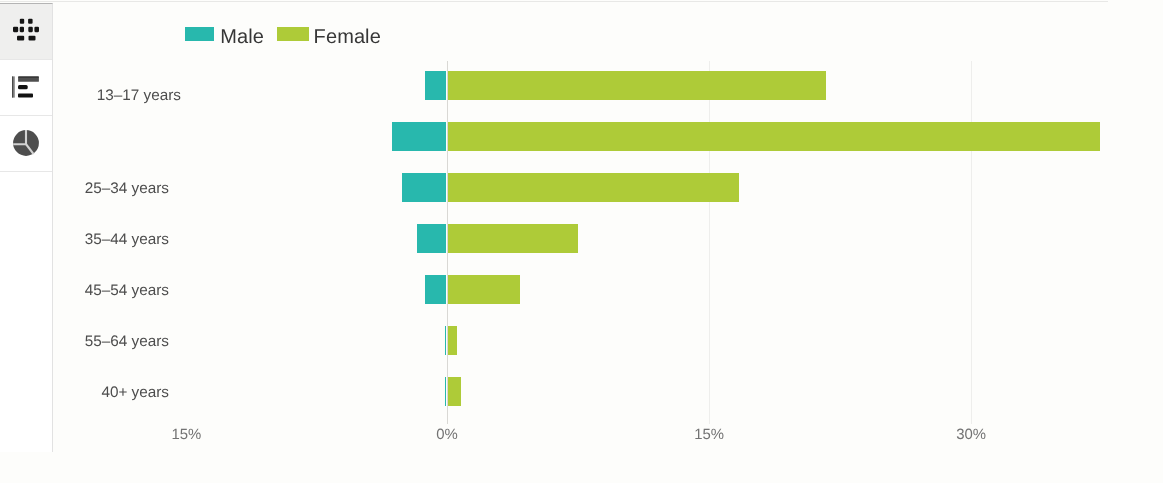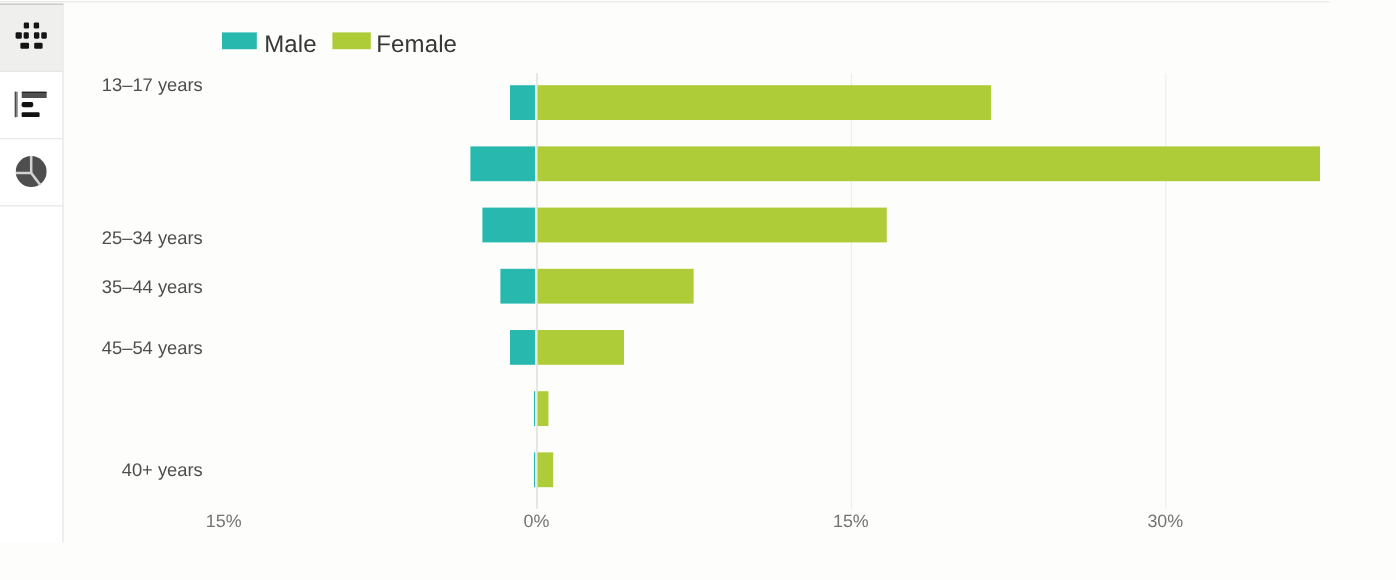--- a/index.html
+++ b/index.html
@@ -82,39 +82,40 @@
   </div>
 
   <div id="plot">
 
     <div class="grid zero" style="left:447px"></div>
     <div class="grid" style="left:709.05px"></div>
     <div class="grid" style="left: 971.1px;"></div>
 
     <div class="bar" style="left: 424.813px; width: 21.3869px; background: rgb(40, 184, 173); top: 70.8px; height: 29.6px;"></div>
     <div class="bar" style="left: 447.5px; width: 378.599px; background: rgb(174, 203, 56); top: 70.8px; height: 29.6px;"></div>
-    <div class="ylabel" style="top: 63px;">13–17 years</div>
+    <div class="ylabel" style="top: 87px; padding-left: 12px;">13–17 years</div>
 
     <div class="bar" style="left: 392.144px; width: 54.0558px; background: rgb(40, 184, 173); top: 121.8px; height: 29.6px;"></div>
     <div class="bar" style="left: 447.5px; width: 652.878px; background: rgb(174, 203, 56); top: 121.8px; height: 29.6px;"></div>
 
     <div class="bar" style="left: 402.102px; width: 44.0979px; background: rgb(40, 184, 173); top: 172.8px; height: 29.6px;"></div>
     <div class="bar" style="left: 447.5px; width: 291.249px; background: rgb(174, 203, 56); top: 172.8px; height: 29.6px;"></div>
-    <div class="ylabel" style="top: 179.7px; margin-top: 10px;">25–34 years</div>
+    <div class="ylabel" style="top: 179.7px;">25–34 years</div>
 
     <div class="bar" style="left: 416.777px; width: 29.4231px; background: rgb(40, 184, 173); top: 223.8px; height: 29.6px;"></div>
     <div class="bar" style="left: 447.5px; width: 130.525px; background: rgb(174, 203, 56); top: 223.8px; height: 29.6px;"></div>
     <div class="ylabel" style="top: 230.7px;">35–44 years</div>
 
     <div class="bar" style="left: 425.337px; width: 20.8628px; background: rgb(40, 184, 173); top: 274.8px; height: 29.6px;"></div>
     <div class="bar" style="left: 447.5px; width: 72.874px; background: rgb(174, 203, 56); top: 274.8px; height: 29.6px;"></div>
     <div class="ylabel" style="top: 281.7px;">45–54 years</div>
 
     <div class="bar" style="left: 444.729px; width: 1.4711px; background: rgb(40, 184, 173); top: 325.8px; height: 29.6px;"></div>
     <div class="bar" style="left: 447.5px; width: 9.982px; background: rgb(174, 203, 56); top: 325.8px; height: 29.6px;"></div>
+    <div class="ylabel" style="top: 332.7px;">55–64 years</div>
 
     <div class="bar" style="left: 444.729px; width: 1.4711px; background: rgb(40, 184, 173); top: 376.8px; height: 29.6px;"></div>
     <div class="bar" style="left: 447.5px; width: 13.476px; background: rgb(174, 203, 56); top: 376.8px; height: 29.6px;"></div>
     <div class="ylabel" style="top: 383.7px;">40+ years</div>
 
     <div class="xlabel" style="left:146.45px">15%</div>
     <div class="xlabel" style="left:407px">0%</div>
     <div class="xlabel" style="left:669.05px">15%</div>
     <div class="xlabel" style="left: 931.1px;">30%</div>
 

